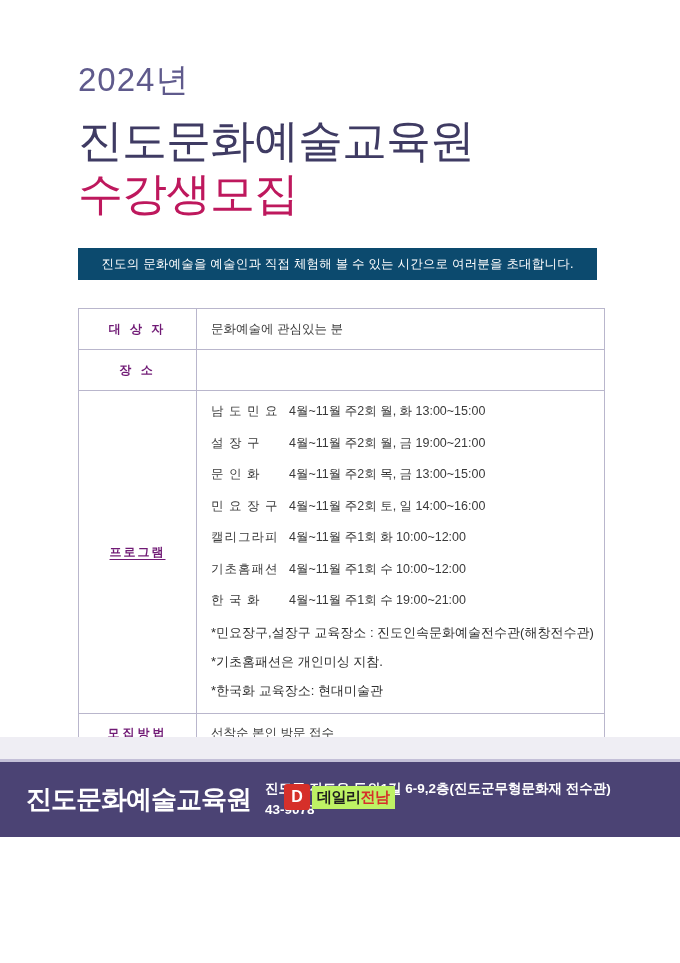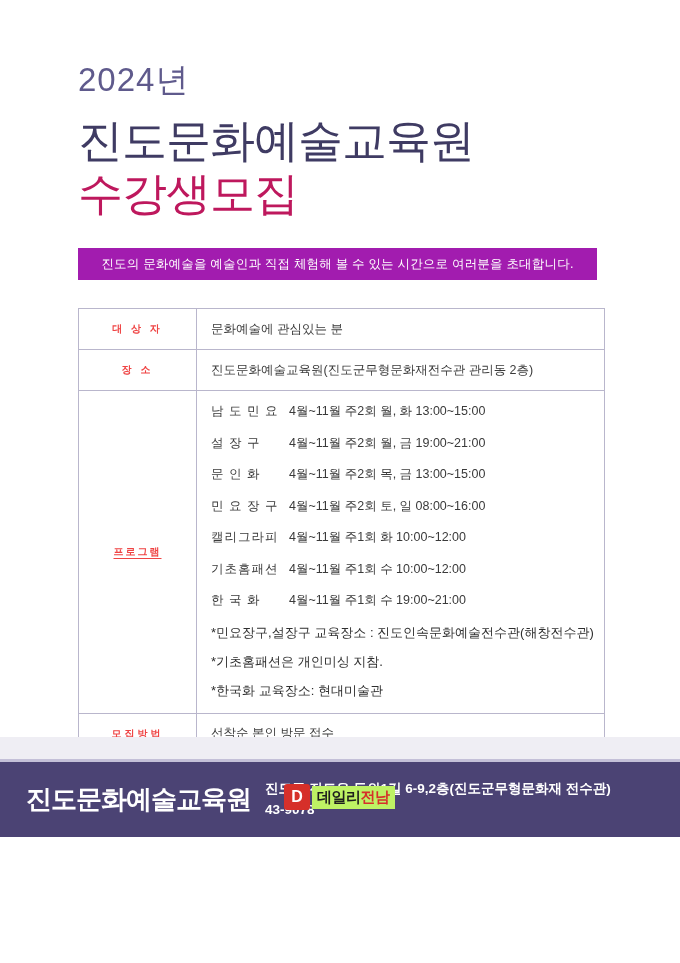--- a/index.html
+++ b/index.html
@@ -47,21 +47,21 @@
     letter-spacing: -1px;
     line-height: 1.18;
     font-weight: 400;
   }
 
   
   .banner {
     margin: 28px 0 0 78px;
     width: 519px;
     height: 32px;
-    background: #a21caf;
+    background: #0c4a6e;
     display: flex;
     align-items: center;
     justify-content: center;
   }
   .banner span {
     color: #ffffff;
     font-size: 12.5px;
     letter-spacing: 0.2px;
     white-space: nowrap;
   }
@@ -80,22 +80,22 @@
     border-bottom: 1px solid #b9b6cc;
     min-height: 40px;
   }
   .row .label {
     width: 118px;
     min-width: 118px;
     border-right: 1px solid #b9b6cc;
     display: flex;
     align-items: center;
     justify-content: center;
-    font-size: 10px;
-    color: #ef4444;
+    font-size: 12px;
+    color: #701a75;
     font-weight: bold;
     letter-spacing: 3px;
     text-align: left;
     padding: 6px 0;
     box-sizing: border-box;
   }
   .row .value {
     flex: 1;
     display: flex;
     align-items: center;
@@ -226,39 +226,38 @@
 
   <div class="table-wrap">
 
     <div class="row">
       <div class="label">대 상 자</div>
       <div class="value">문화예술에 관심있는 분</div>
     </div>
 
     <div class="row">
       <div class="label">장     소</div>
-      <div class="value">진도문화예술교육원(진도군무형문화재전수관 관리동 2층)</div>
     </div>
 
     <div class="row program">
       <div class="label">
         <span>프로그램</span>
       </div>
       <div class="value">
         <div class="prog-line">
           <span class="pname">남 도 민 요</span><span>4월~11월 주2회  월, 화 13:00~15:00</span>
         </div>
         <div class="prog-line">
           <span class="pname">설  장  구</span><span>4월~11월 주2회  월, 금 19:00~21:00</span>
         </div>
         <div class="prog-line">
           <span class="pname">문  인  화</span><span>4월~11월 주2회  목, 금 13:00~15:00</span>
         </div>
         <div class="prog-line">
-          <span class="pname">민 요 장 구</span><span>4월~11월 주2회  토, 일 08:00~16:00</span>
+          <span class="pname">민 요 장 구</span><span>4월~11월 주2회  토, 일 14:00~16:00</span>
         </div>
         <div class="prog-line">
           <span class="pname">캘리그라피</span><span>4월~11월 주1회    화   10:00~12:00</span>
         </div>
         <div class="prog-line">
           <span class="pname">기초홈패션</span><span>4월~11월 주1회    수   10:00~12:00</span>
         </div>
         <div class="prog-line">
           <span class="pname">한  국  화</span><span>4월~11월 주1회    수   19:00~21:00</span>
         </div>

